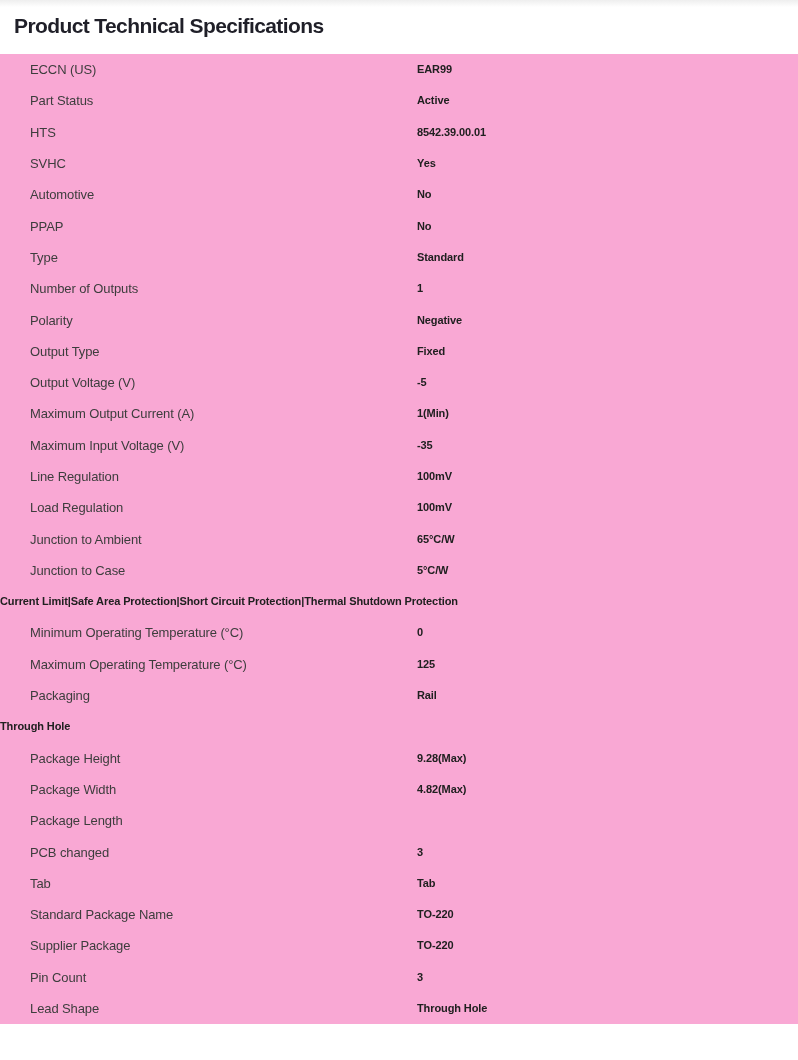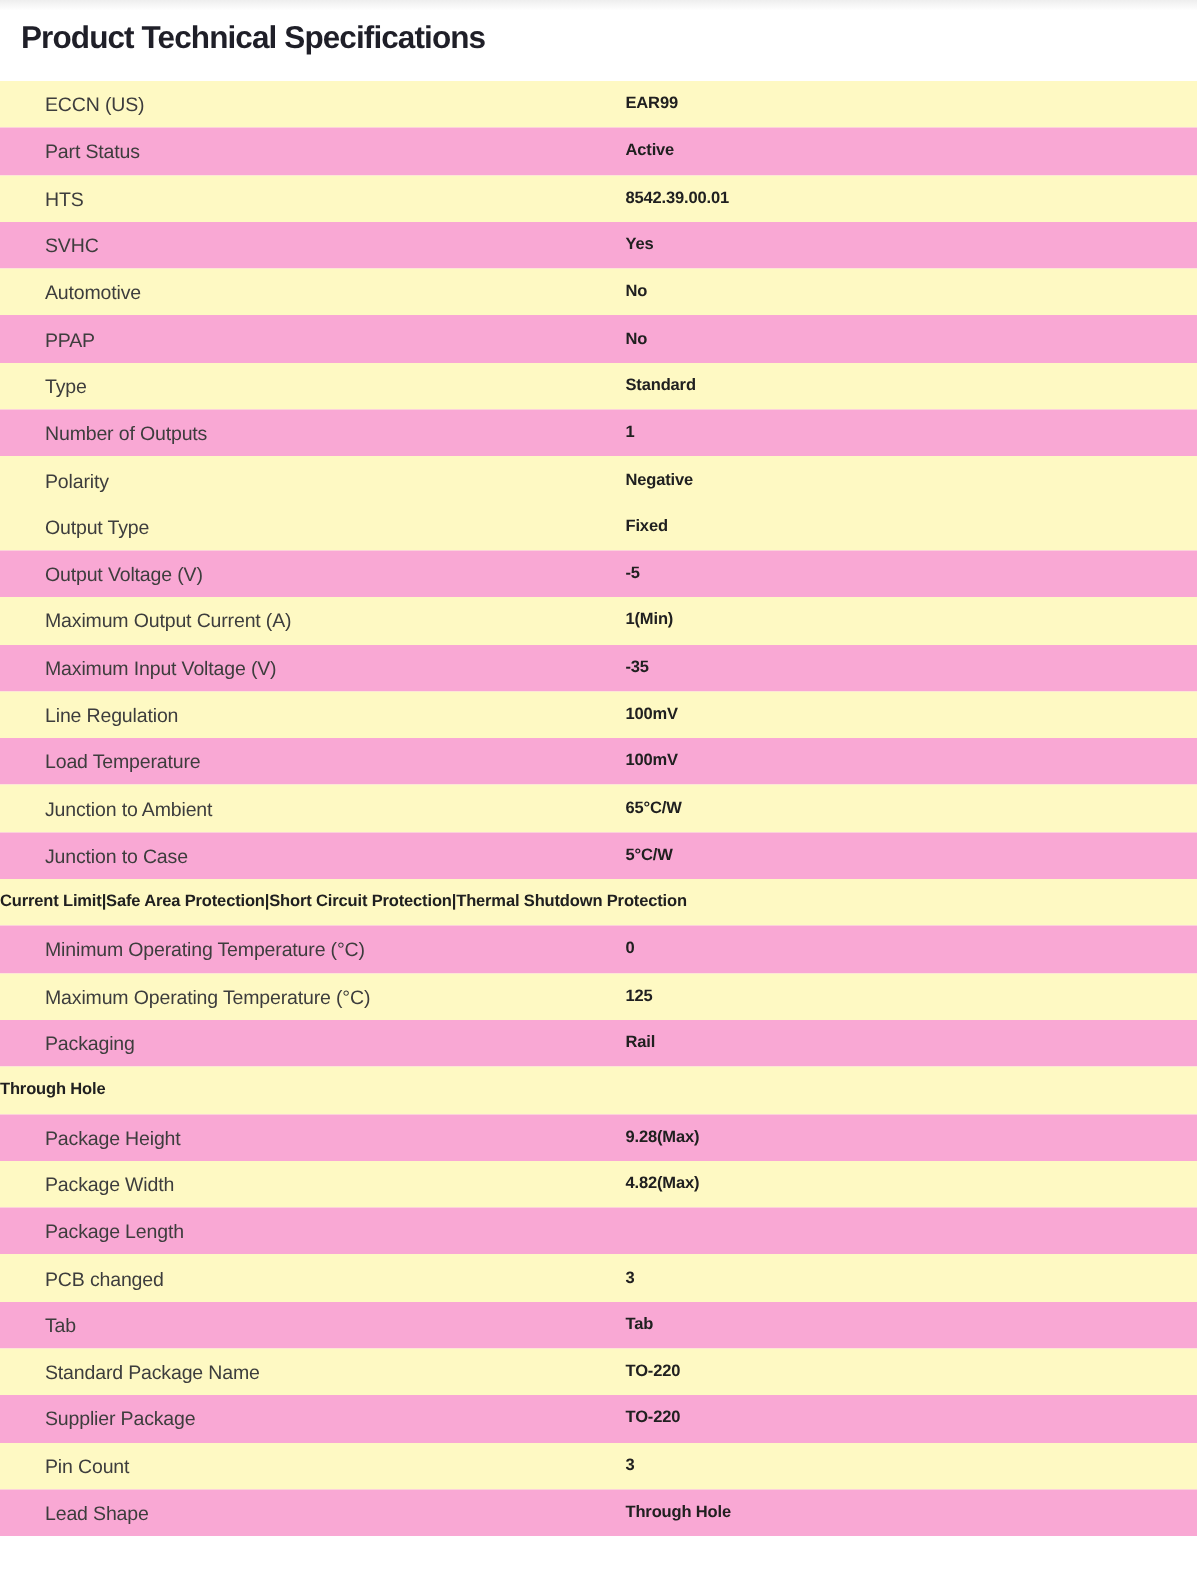--- a/index.html
+++ b/index.html
@@ -37,21 +37,21 @@
   }
   .spec-row {
     display: flex;
     align-items: center;
     min-height: 31.3px;
     box-sizing: border-box;
     padding: 6.5px 0;
     background: #f9a8d4;
   }
   .spec-row.alt {
-    background: #fef9c3;
+    background: #f9a8d4;
   }
   .spec-label {
     width: 417px;
     box-sizing: border-box;
     padding-left: 30px;
     padding-right: 12px;
     font-size: 13px;
     line-height: 17px;
     color: #3d3d3d;
     letter-spacing: -0.1px;
@@ -126,21 +126,21 @@
     </div>
     <div class="spec-row">
       <div class="spec-label">Maximum Input Voltage (V)</div>
       <div class="spec-value">-35</div>
     </div>
     <div class="spec-row alt">
       <div class="spec-label">Line Regulation</div>
       <div class="spec-value">100mV</div>
     </div>
     <div class="spec-row">
-      <div class="spec-label">Load Temperature</div>
+      <div class="spec-label">Load Regulation</div>
       <div class="spec-value">100mV</div>
     </div>
     <div class="spec-row alt">
       <div class="spec-label">Junction to Ambient</div>
       <div class="spec-value">65°C/W</div>
     </div>
     <div class="spec-row">
       <div class="spec-label">Junction to Case</div>
       <div class="spec-value">5°C/W</div>
     </div>

